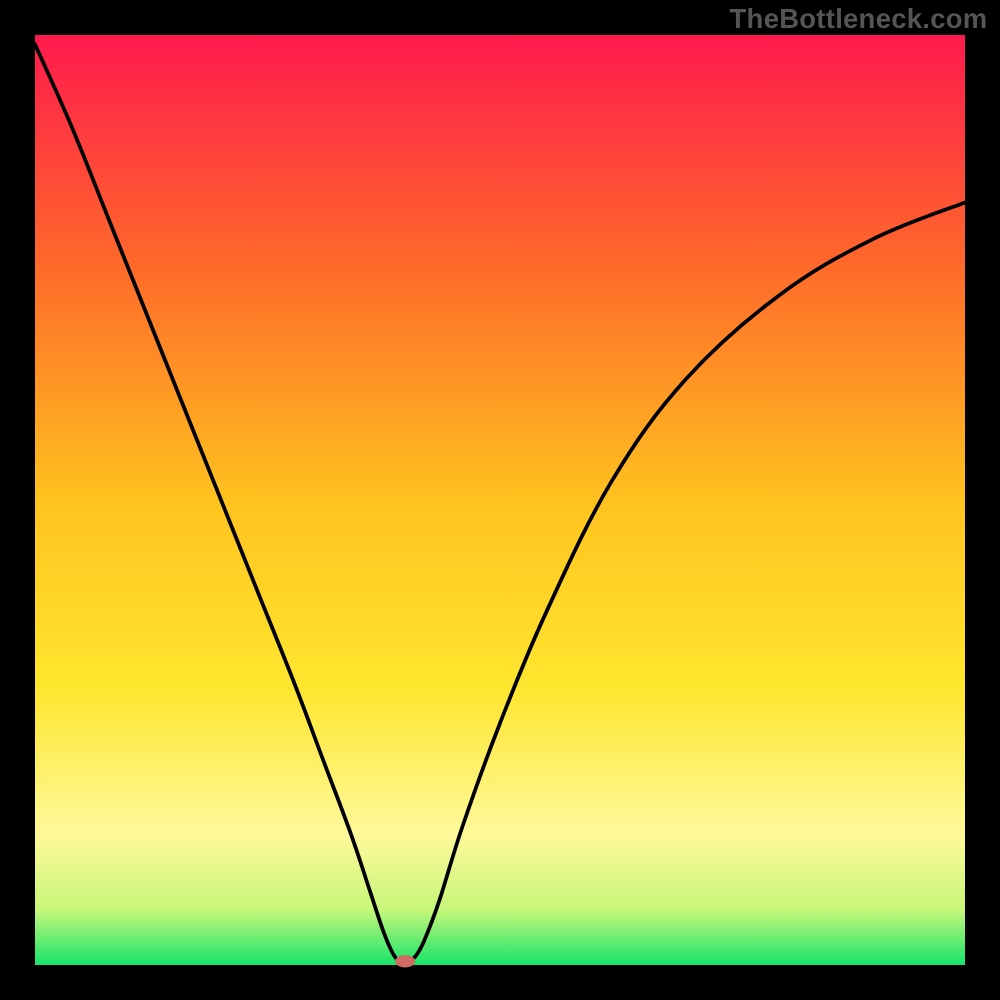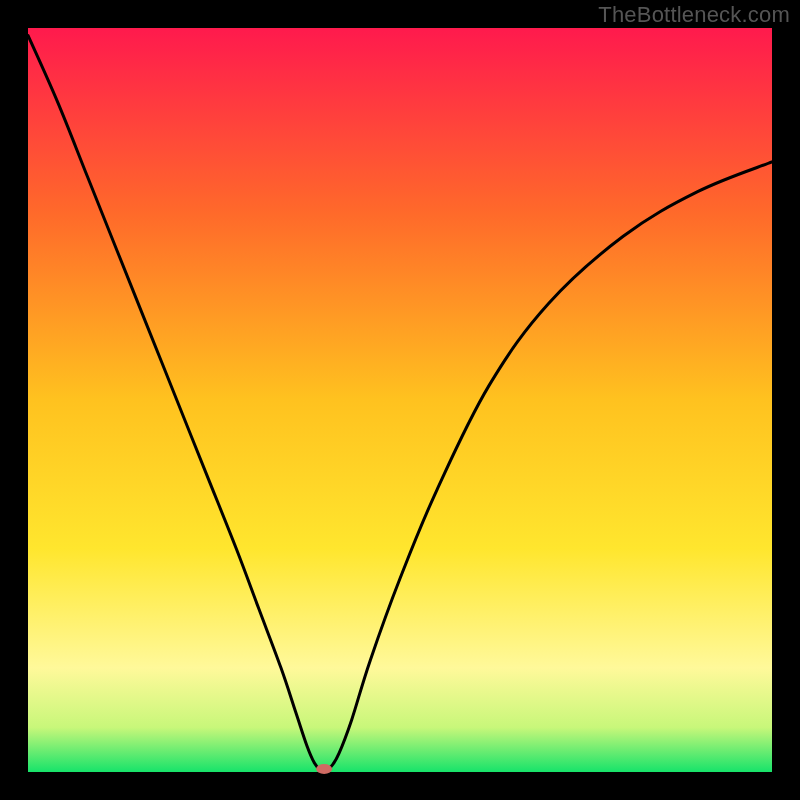--- a/index.html
+++ b/index.html
@@ -16,21 +16,21 @@
     width: 800px;
     height: 800px;
     background: #000;
   }
   .watermark {
     position: absolute;
     top: 2px;
     right: 10px;
     color: #555;
     font-size: 22px;
-    font-weight: 400;
+    font-weight: 700;
     letter-spacing: 0.2px;
     z-index: 200;
   }
   svg {
     position: absolute;
     inset: 0;
   }
 </style>
 </head>
 <body>

